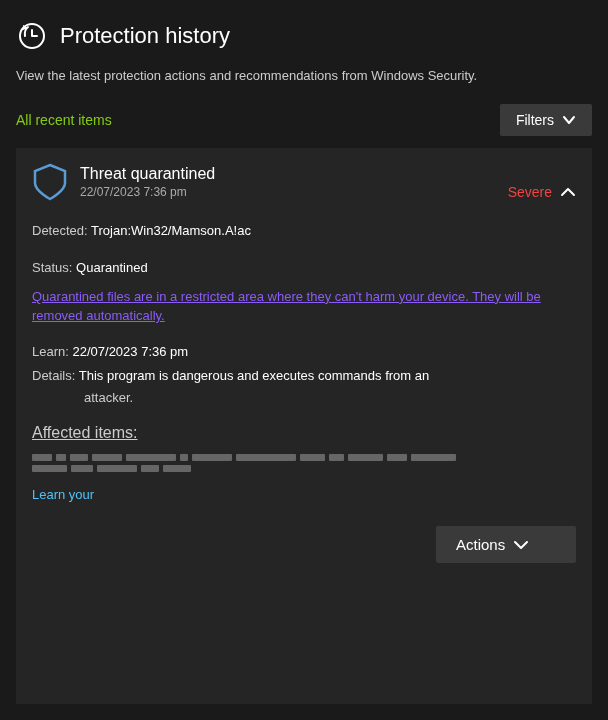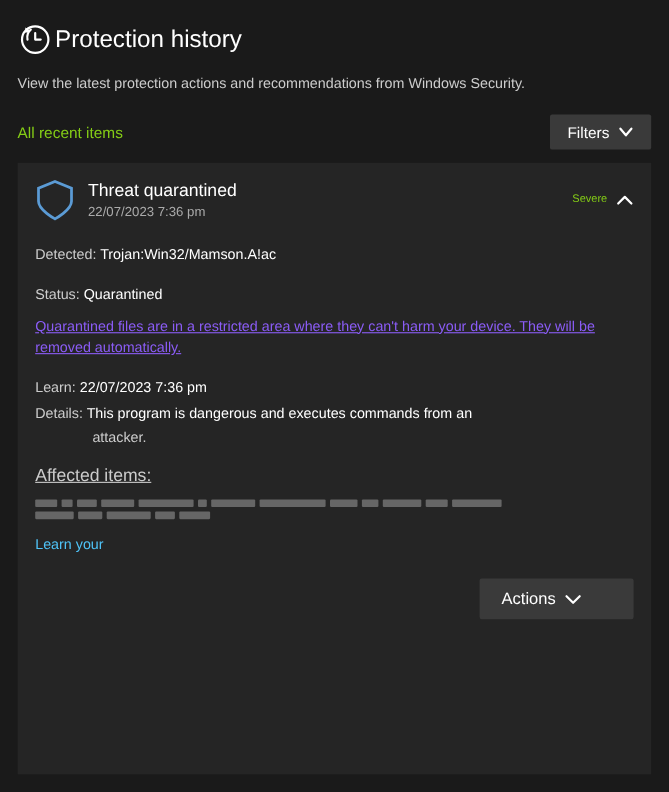--- a/index.html
+++ b/index.html
@@ -22,21 +22,21 @@
       height: 720px;
       background-color: #1a1a1a;
       padding: 20px 16px 16px 16px;
       display: flex;
       flex-direction: column;
     }
 
     .header-row {
       display: flex;
       align-items: center;
-      gap: 2px;
+      gap: 12px;
       margin-bottom: 14px;
     }
 
     .header-icon {
       width: 32px;
       height: 32px;
       display: flex;
       align-items: center;
       justify-content: center;
       flex-shrink: 0;
@@ -81,21 +81,21 @@
     }
 
     .card {
       background-color: #252525;
       padding: 16px;
       flex: 1;
     }
 
     .card-header {
       display: flex;
-      align-items: center;
+      align-items: flex-end;
       justify-content: space-between;
       margin-bottom: 20px;
     }
 
     .card-header-left {
       display: flex;
       align-items: center;
       gap: 12px;
     }
 
@@ -125,22 +125,22 @@
       margin-top: 2px;
     }
 
     .severity-container {
       display: flex;
       align-items: center;
       gap: 8px;
     }
 
     .severity-label {
-      font-size: 10px;
-      color: #84cc16;
+      font-size: 14px;
+      color: #ef4444;
     }
 
     .card-body {
       font-size: 13px;
       color: #cccccc;
       line-height: 1.7;
     }
 
     .info-row {
       margin-bottom: 2px;

